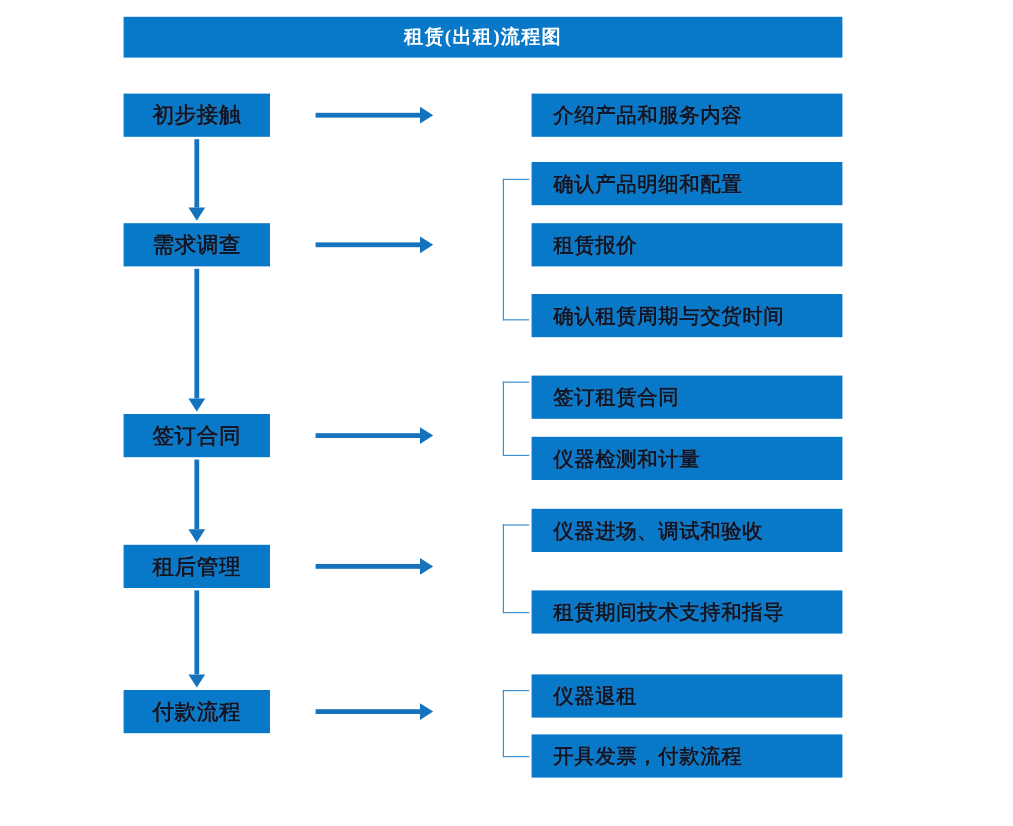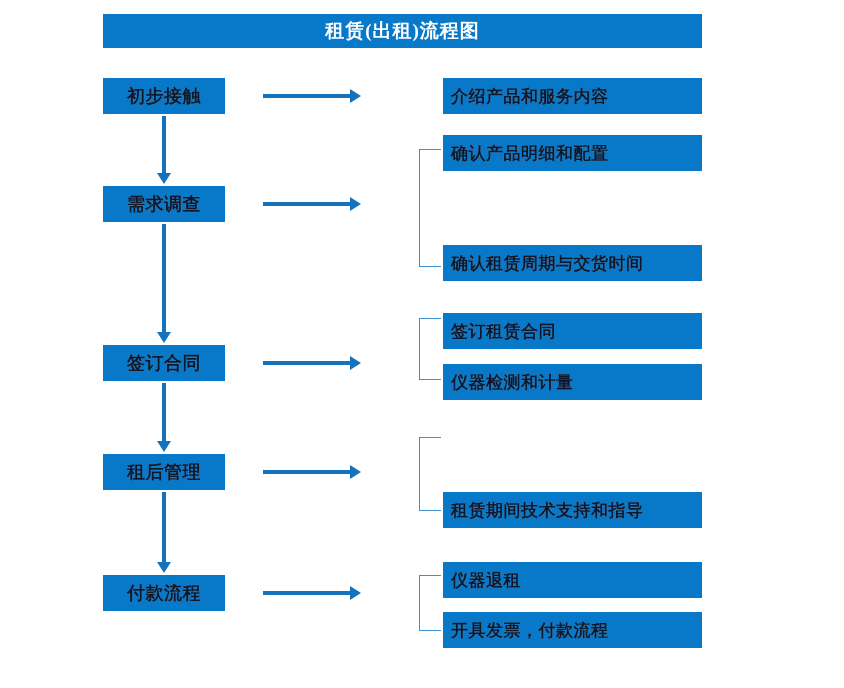--- a/index.html
+++ b/index.html
@@ -30,39 +30,39 @@
   }
   .title-bar {
     position: absolute;
     left: 103px;
     top: 14px;
     width: 599px;
     height: 34px;
     background: #0878C8;
     color: #ffffff;
     font-weight: bold;
-    font-size: 19px;
+    font-size: 16px;
     display: flex;
     align-items: center;
     justify-content: center;
     letter-spacing: 1px;
   }
   .stage-box {
     left: 103px;
     width: 122px;
     height: 36px;
     font-size: 18px;
     justify-content: center;
   }
   .detail-box {
     left: 443px;
     width: 259px;
     height: 36px;
     font-size: 17px;
-    padding-left: 8px;
+    padding-left: 18px;
     justify-content: flex-start;
   }
   .h-arrow {
     position: absolute;
     height: 14px;
   }
   .h-arrow .shaft {
     position: absolute;
     left: 0;
     top: 5px;
@@ -173,27 +173,29 @@
   <div class="bracket" style="left:419px; top:318px; width:22px; height:62px;"></div>
 
   <div class="bracket" style="left:419px; top:437px; width:22px; height:74px;"></div>
 
   <div class="bracket" style="left:419px; top:575px; width:22px; height:56px;"></div>
 
   <div class="box detail-box" style="top:78px;">介绍产品和服务内容</div>
 
   <div class="box detail-box" style="top:135px;">确认产品明细和配置</div>
 
+  <div class="box detail-box" style="top:186px;">租赁报价</div>
 
   <div class="box detail-box" style="top:245px;">确认租赁周期与交货时间</div>
 
   <div class="box detail-box" style="top:313px;">签订租赁合同</div>
 
   <div class="box detail-box" style="top:364px;">仪器检测和计量</div>
 
+  <div class="box detail-box" style="top:424px;">仪器进场、调试和验收</div>
 
   <div class="box detail-box" style="top:562px;">仪器退租</div>
 
   <div class="box detail-box" style="top:492px;">租赁期间技术支持和指导</div>
 
   <div class="box detail-box" style="top:612px;">开具发票，付款流程</div>
 
 </div>
 
 </body></html>

